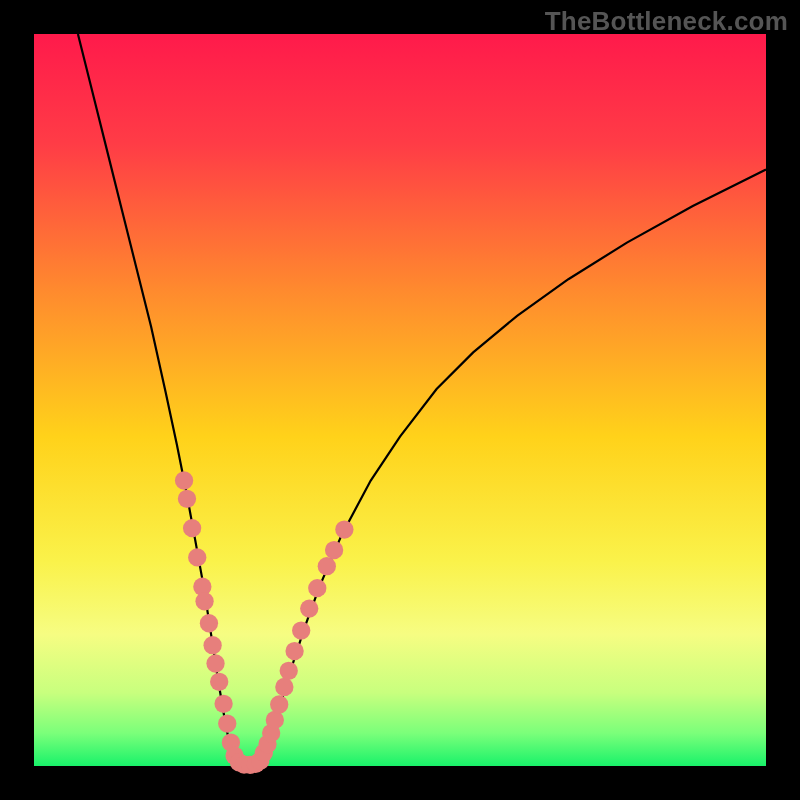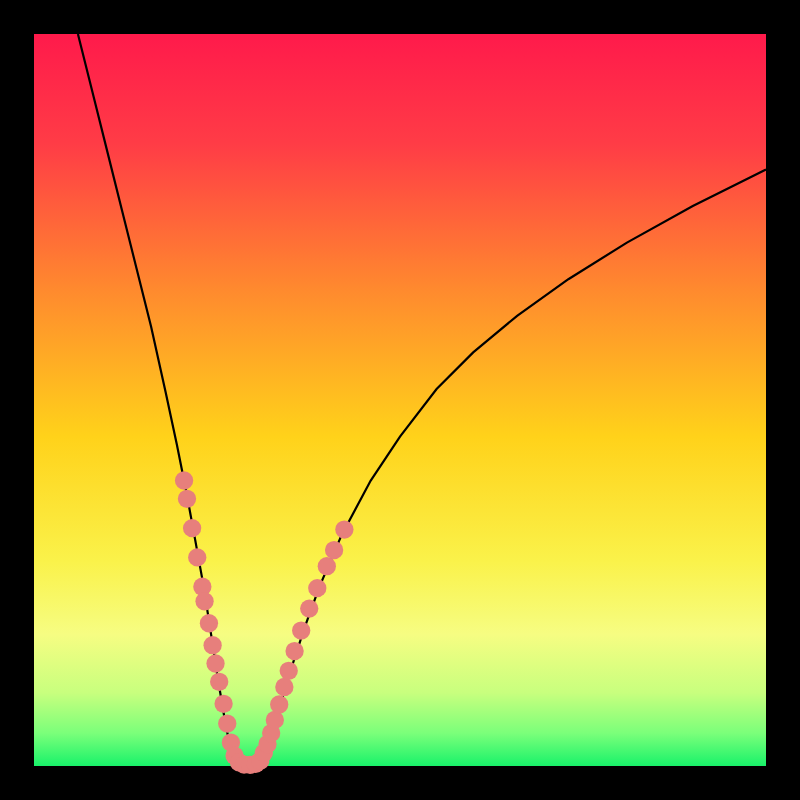--- a/index.html
+++ b/index.html
@@ -114,13 +114,14 @@
           <circle class="dot" cx="37.60" cy="78.50" r="1.25" fill="#e77f7c"></circle>
           <circle class="dot" cx="38.70" cy="75.70" r="1.25" fill="#e77f7c"></circle>
           <circle class="dot" cx="40.00" cy="72.70" r="1.25" fill="#e77f7c"></circle>
           <circle class="dot" cx="41.00" cy="70.50" r="1.25" fill="#e77f7c"></circle>
           <circle class="dot" cx="42.40" cy="67.70" r="1.25" fill="#e77f7c"></circle>
         </g>
     </svg>
 
   </div>
 
+  <div class="watermark">TheBottleneck.com</div>
 </div>
 
 </body></html>

